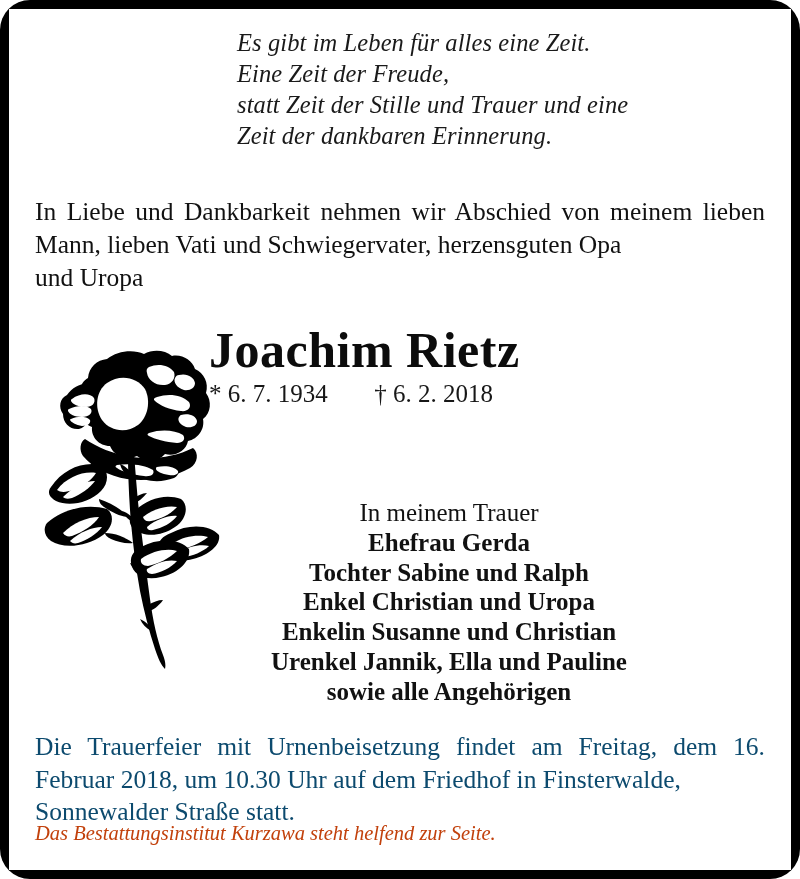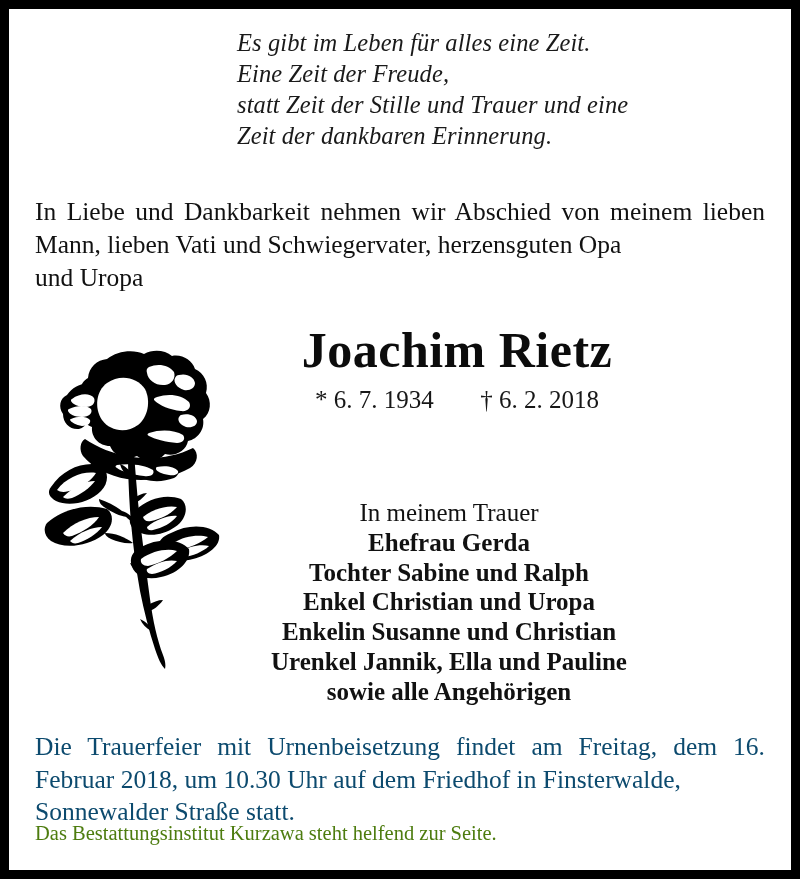--- a/index.html
+++ b/index.html
@@ -7,20 +7,21 @@
     padding: 0;
     background: #ffffff;
   }
   .page {
     position: relative;
     width: 800px;
     height: 879px;
     background: #000000;
     box-sizing: border-box;
     overflow: hidden;
+    border-radius: 30px;
   }
   .frame-inner {
     position: absolute;
     left: 9px;
     top: 9px;
     right: 9px;
     bottom: 9px;
     background: #ffffff;
     box-sizing: border-box;
   }
@@ -64,33 +65,32 @@
     text-justify: inter-word;
   }
   .intro .lastline { display: block; }
 
   
   .name-block {
     position: absolute;
     left: 200px;
     top: 312px;
     width: 496px;
-    text-align: center;
+    text-align: left;
   }
   .name {
     font-family: "Liberation Serif", "DejaVu Serif", serif;
     font-weight: bold;
     font-size: 50px;
     line-height: 58px;
     color: #0c0c0c;
     letter-spacing: 0.5px;
     white-space: nowrap;
   }
   .dates {
-    margin-top: 6px;
     font-family: "Liberation Serif", "DejaVu Serif", serif;
     font-size: 25px;
     line-height: 30px;
     color: #171717;
     white-space: nowrap;
   }
   .dates .gap { display: inline-block; width: 34px; }
 
   
   .mourners {
@@ -122,22 +122,23 @@
   }
   .closing .c-last { display: block; }
   .funeral-home {
     position: absolute;
     left: 26px;
     top: 812px;
     width: 730px;
     font-family: "Liberation Serif", "DejaVu Serif", serif;
     font-size: 20.5px;
     line-height: 25px;
-    color: #4d7c0f;
+    color: #c2410c;
     text-align: left;
+    font-style: italic;
   }
 
   
   .rose {
     position: absolute;
     left: 32px;
     top: 338px;
     width: 180px;
     height: 330px;
   }

